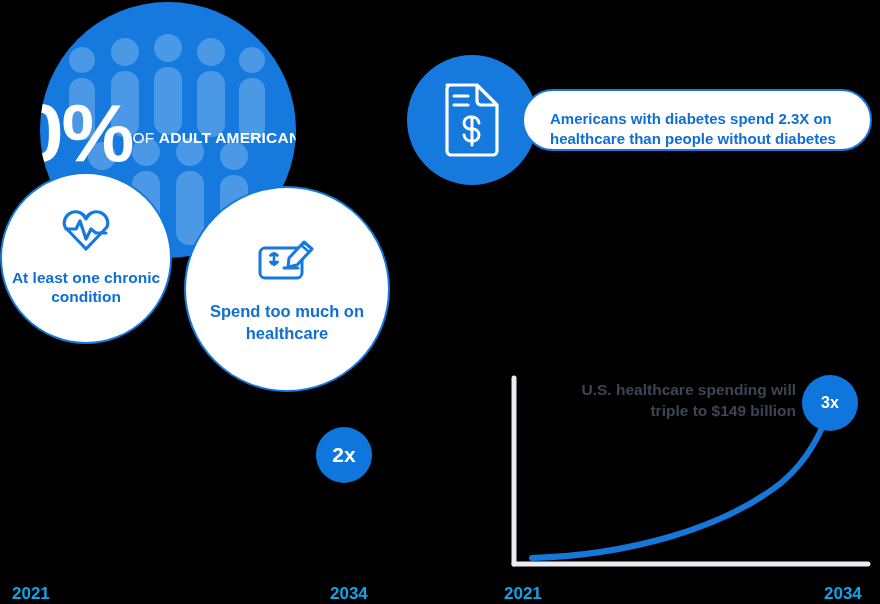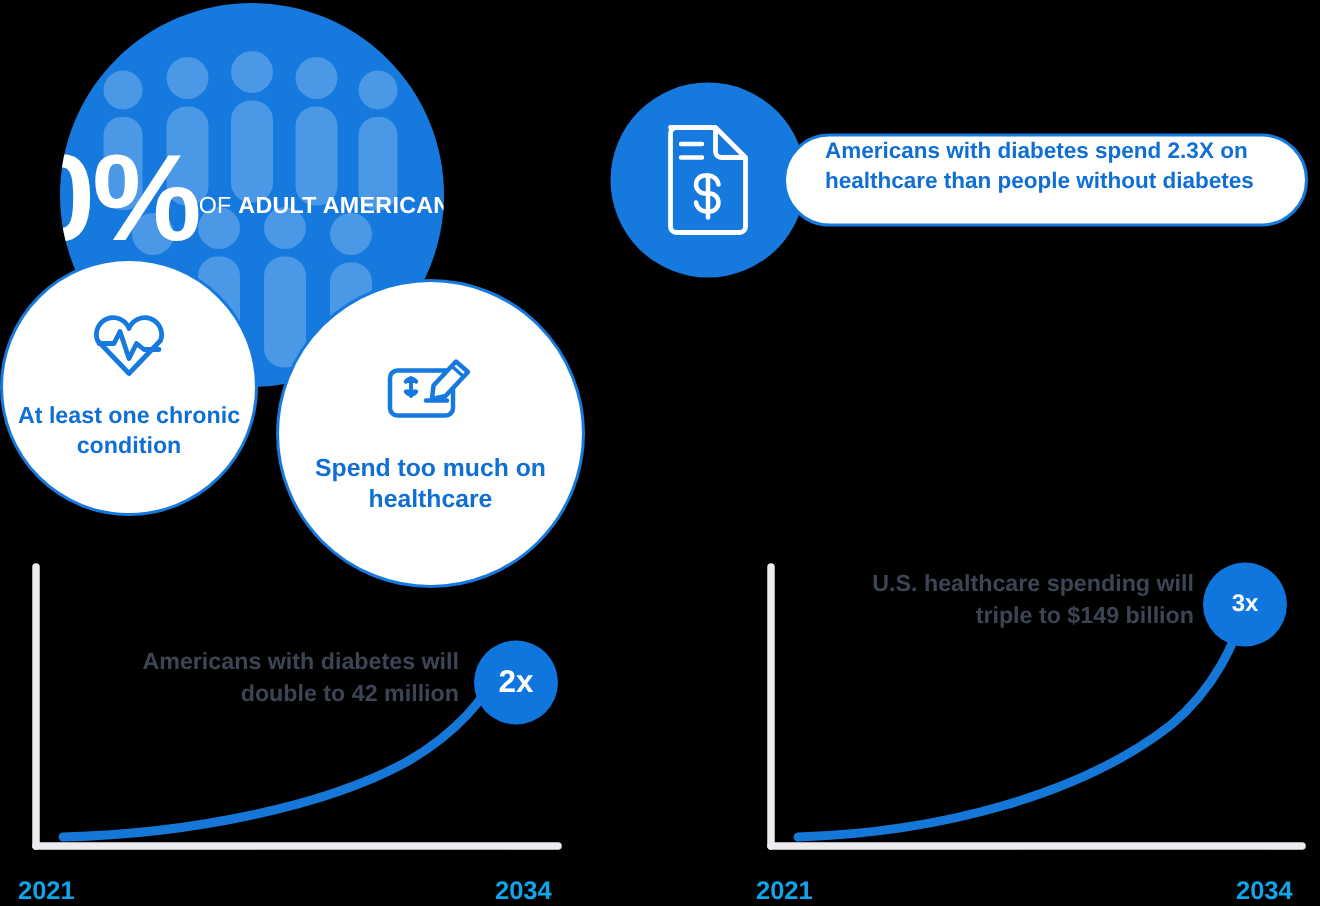--- a/index.html
+++ b/index.html
@@ -105,21 +105,21 @@
 
   
   #callout-pill {
     left: 522px; top: 89px;
     width: 350px; height: 62px;
     background: #ffffff;
     border: 2px solid #1579dd;
     border-radius: 31px;
     box-sizing: border-box;
     display: flex;
-    align-items: flex-start;
+    align-items: flex-end;
     padding-left: 26px;
     padding-right: 16px;
   }
   #callout-text {
     color: #0f6fd4;
     font-weight: bold;
     font-size: 15px;
     line-height: 1.35;
   }
 
@@ -253,31 +253,20 @@
         <path d="M33 38 v28" fill="none" stroke="#ffffff" stroke-width="3" stroke-linecap="round"></path>
         <path d="M40 44 a7 7 0 0 0 -7 -6 h-2 a6 6 0 0 0 0 12 h3 a6 6 0 0 1 0 12 h-2 a7 7 0 0 1 -7 -6" fill="none" stroke="#ffffff" stroke-width="3" stroke-linecap="round"></path>
       </svg>
     </span>
   </div>
 
   <div class="abs" id="callout-pill">
     <span id="callout-text">Americans with diabetes spend 2.3X on healthcare than people without diabetes</span>
   </div>
 
-  <div class="chart" id="chart-left">
-    <svg class="chart-svg" width="380" height="236" viewBox="0 0 380 236">
-
-      <path d="M18 10 V196" stroke="#ebebf0" stroke-width="5" stroke-linecap="round"></path>
-      <path d="M18 196 H366" stroke="#ebebf0" stroke-width="5" stroke-linecap="round"></path>
-
-      <path d="M36 190 C 120 188, 210 170, 265 140 C 300 120, 318 96, 325 80" fill="none" stroke="#1577d8" stroke-width="6" stroke-linecap="round"></path>
-    </svg>
-    <div class="chart-caption" id="caption-left">Americans with diabetes will
-double to 42 million</div>
-  </div>
   <div class="abs badge" id="badge-left">2x</div>
   <div class="abs axis-label" id="year-start-left">2021</div>
   <div class="abs axis-label" id="year-end-left">2034</div>
 
   <div class="chart" id="chart-right">
     <svg class="chart-svg" width="380" height="236" viewBox="0 0 380 236">
       <path d="M18 10 V196" stroke="#ebebf0" stroke-width="5" stroke-linecap="round"></path>
       <path d="M18 196 H372" stroke="#ebebf0" stroke-width="5" stroke-linecap="round"></path>
       <path d="M36 190 C 130 187, 225 162, 285 115 C 315 90, 328 58, 333 40" fill="none" stroke="#1577d8" stroke-width="6" stroke-linecap="round"></path>
     </svg>

